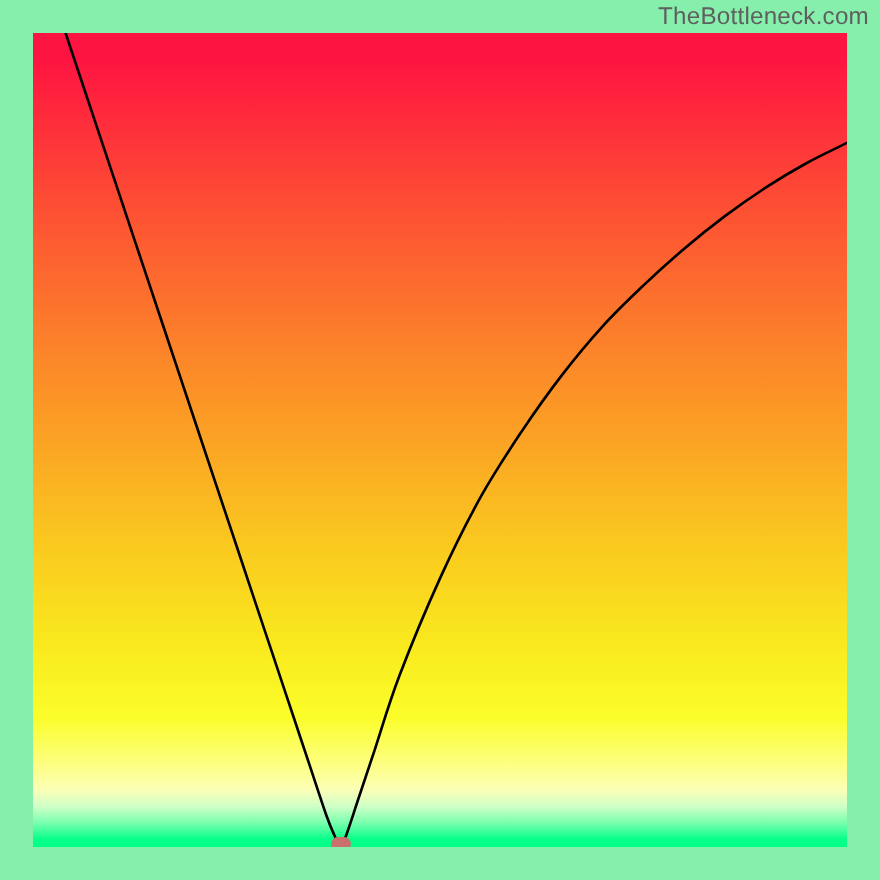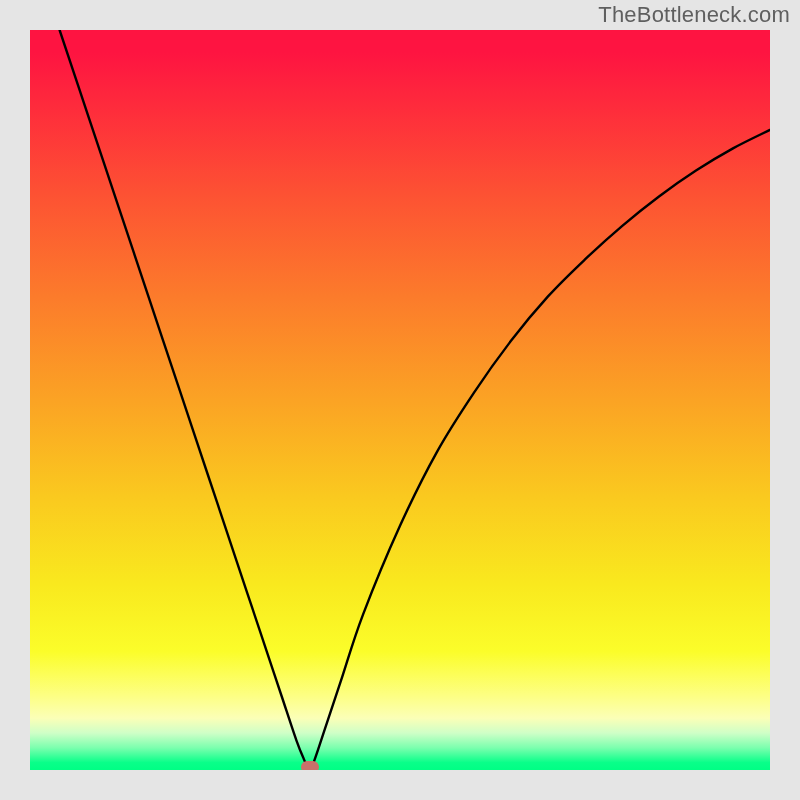--- a/index.html
+++ b/index.html
@@ -8,21 +8,21 @@
     width: 800px;
     height: 800px;
     background: #000;
     font-family: Arial, Helvetica, sans-serif;
     overflow: hidden;
   }
   .outer {
     position: relative;
     width: 800px;
     height: 800px;
-    background: #e5e5e5;
+    background: #86efac;
   }
   .watermark {
     position: absolute;
     top: 2px;
     right: 10px;
     color: #5f5f5f;
     font-size: 22px;
     font-weight: 400;
     letter-spacing: 0.2px;
     z-index: 10;

